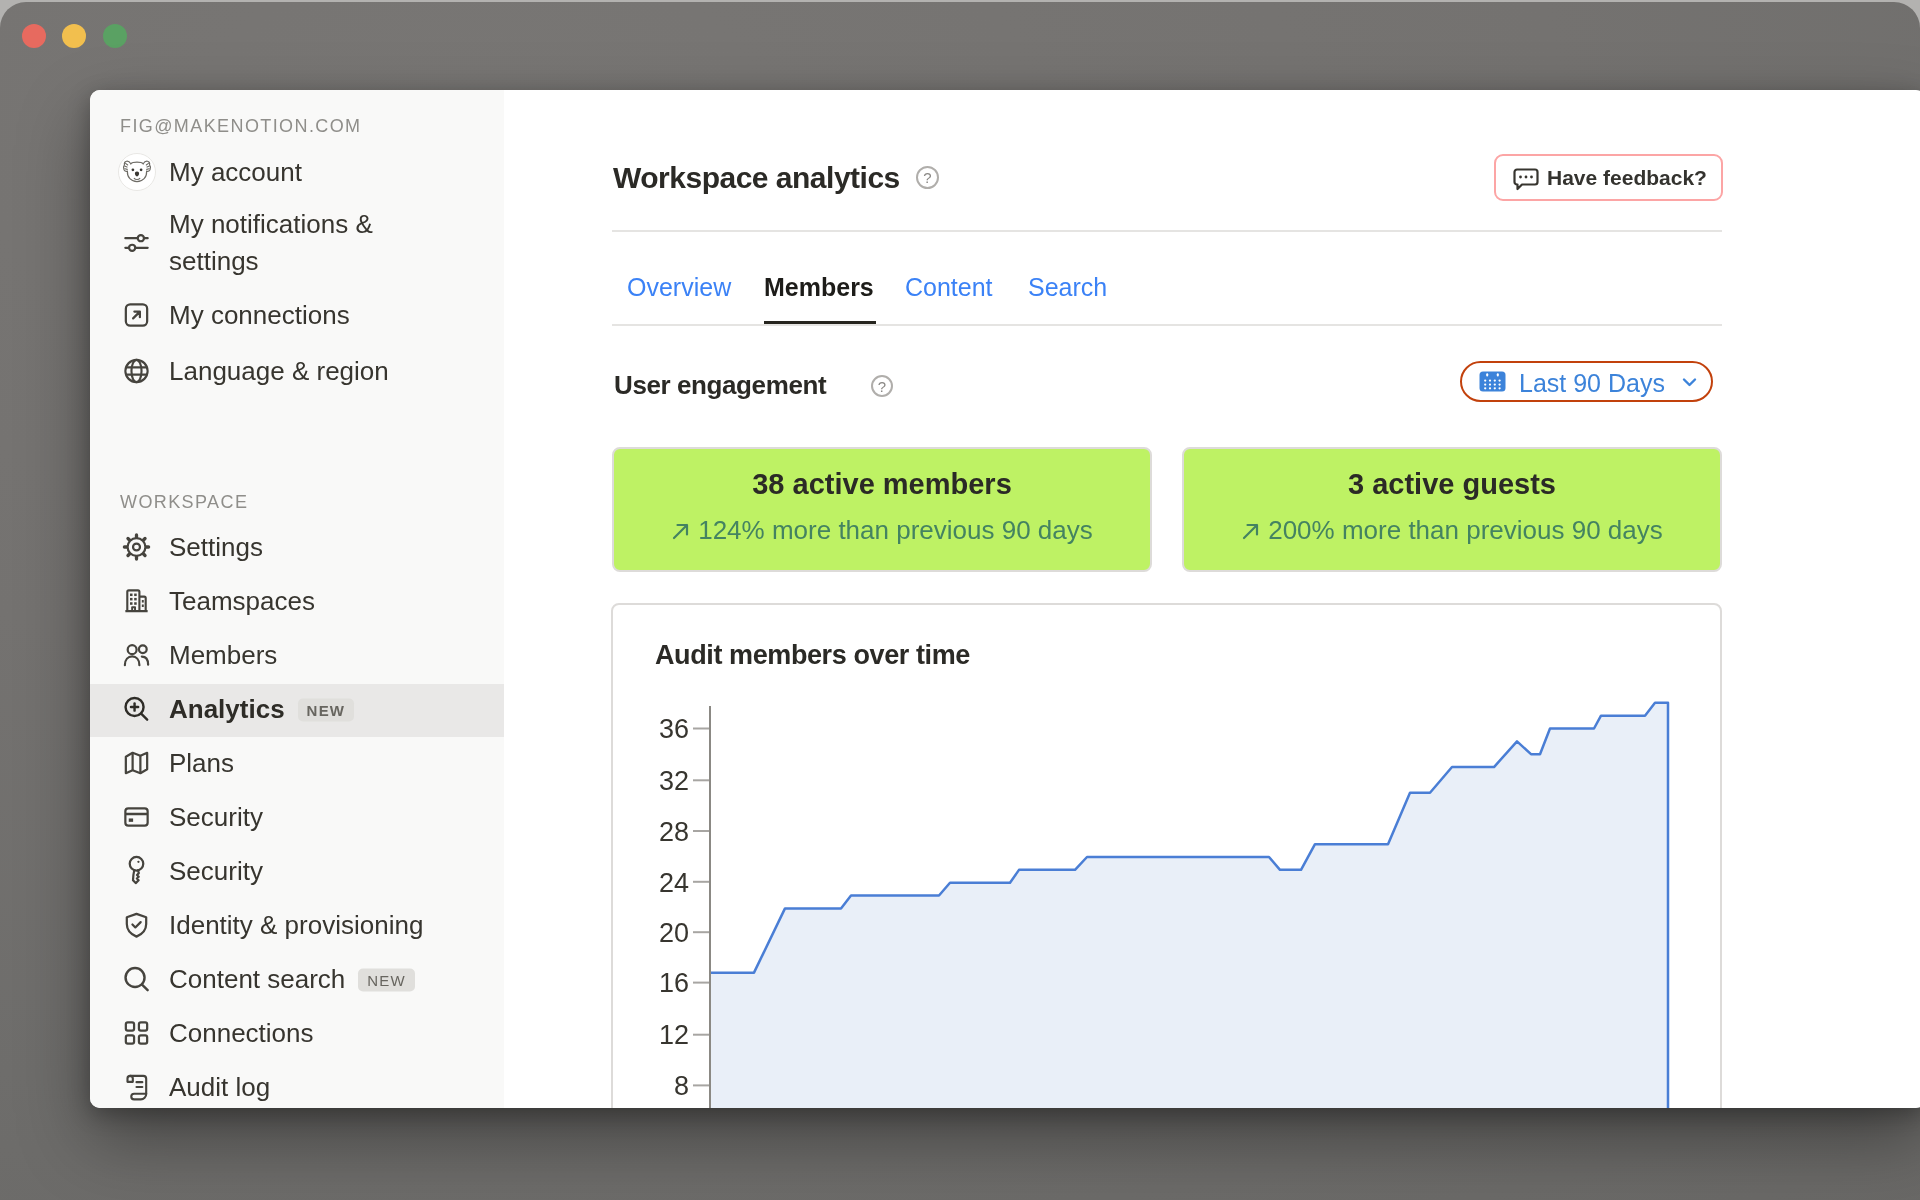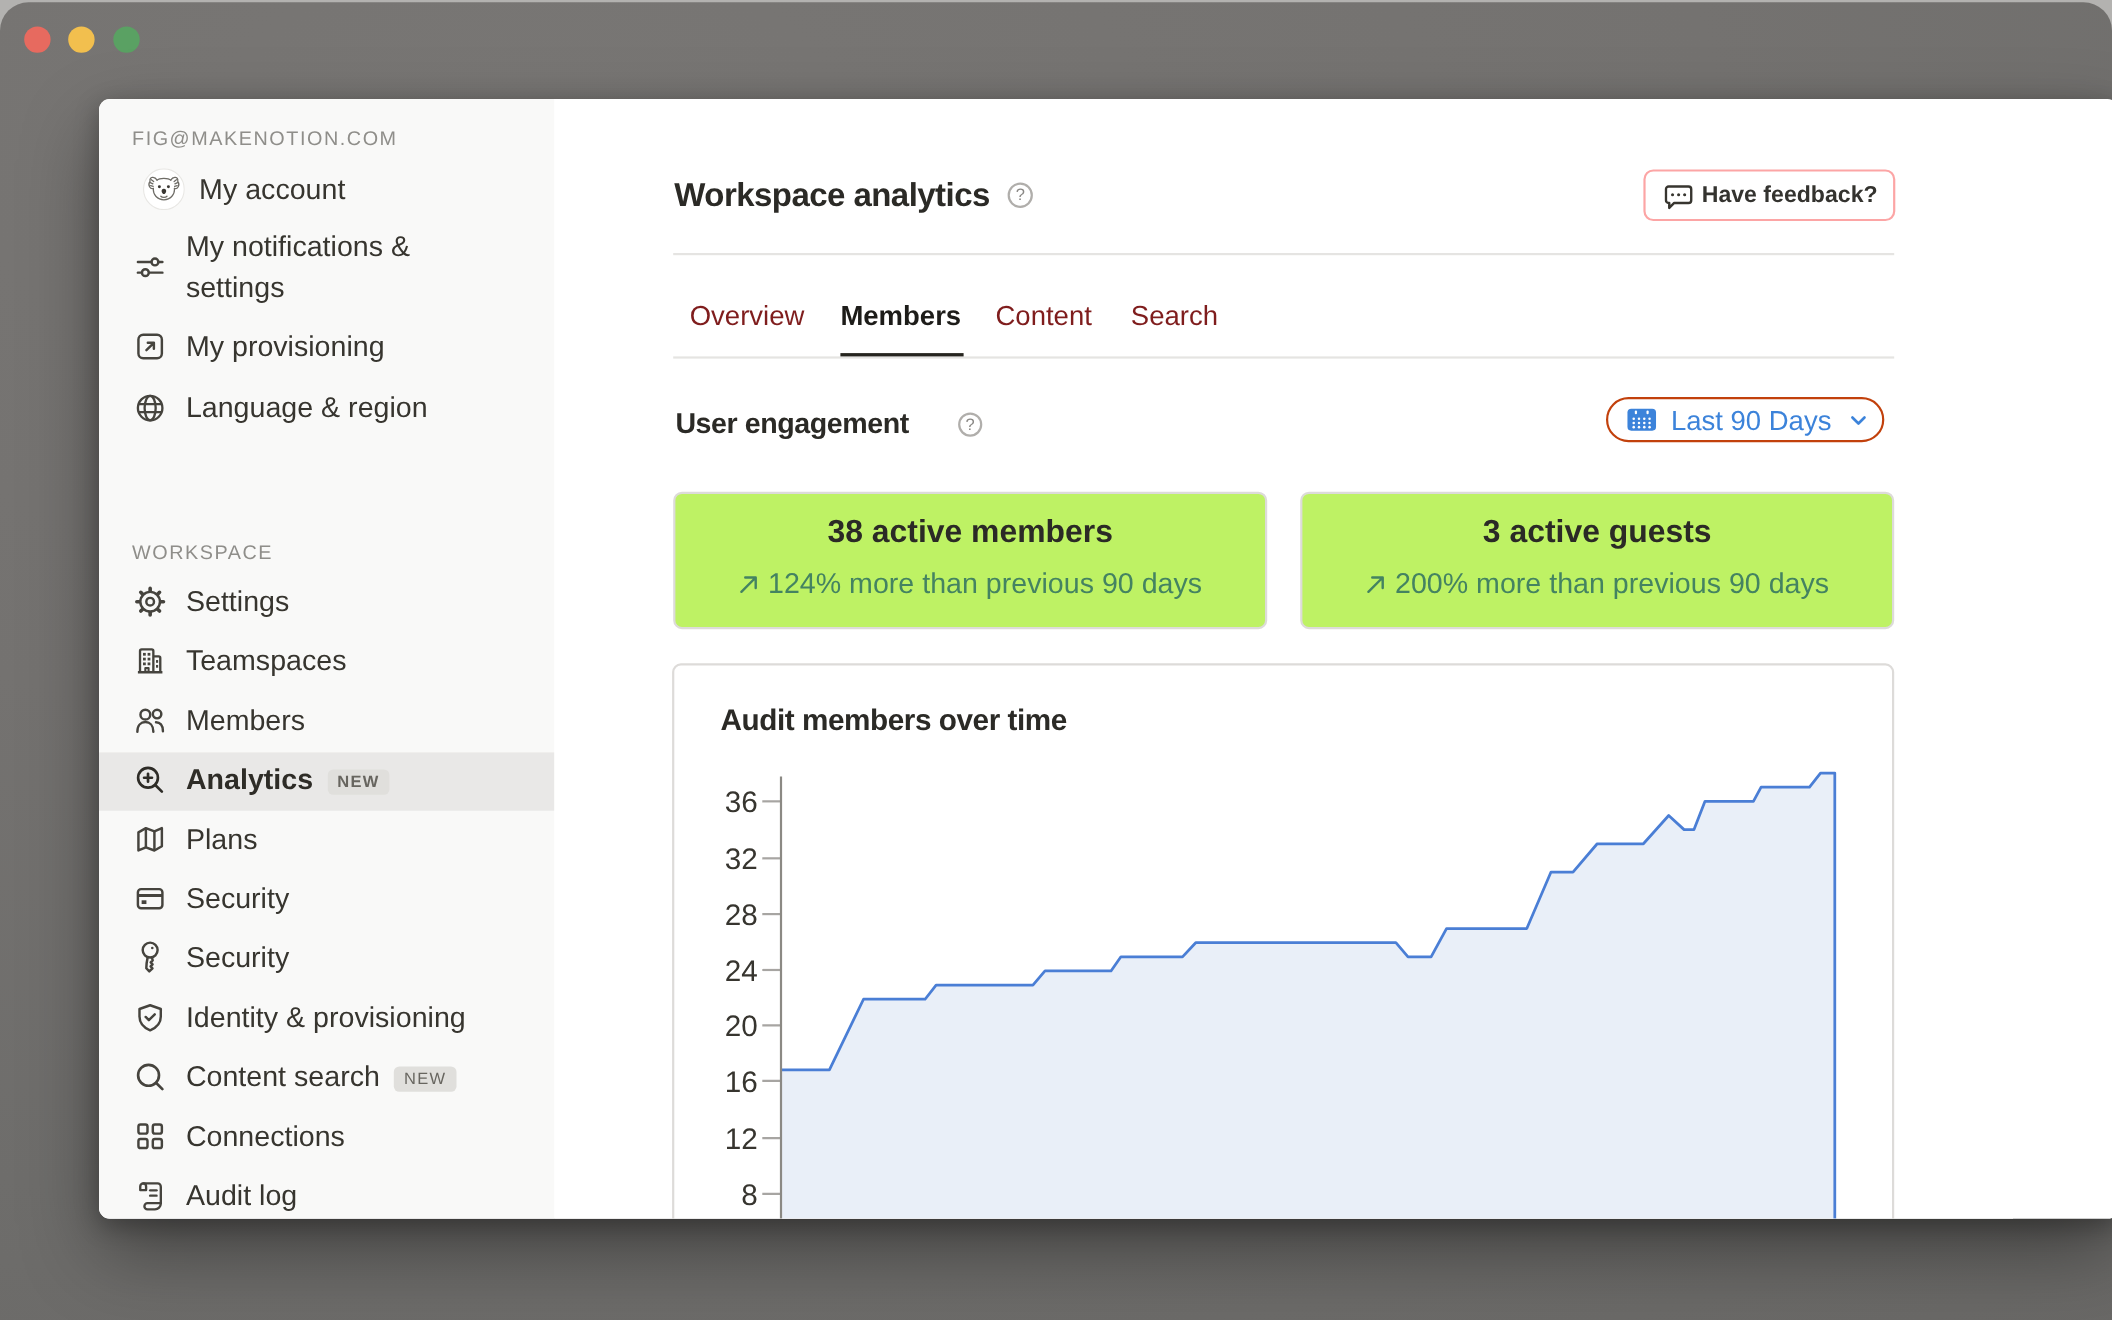--- a/index.html
+++ b/index.html
@@ -24,41 +24,41 @@
   .hl { position:absolute; left:0; top:594px; width:414px; height:53px; background:#e9e8e7; }
   .badge { display:inline-block; background:#e0dfdc; border-radius:5px; color:#67655f;
            font-size:15px; letter-spacing:1.2px; padding:3px 9px; vertical-align:2px; margin-left:13px; line-height:17px; }
   
   #main { position:absolute; left:414px; top:0; width:1326px; height:1018px; background:#fff; }
   .sep { position:absolute; left:108px; width:1110px; height:2px; background:#e5e4e2; }
   .qm { position:absolute; width:23px; height:23px; border-radius:50%; border:2px solid #b0aeab;
         color:#8a8885; font-size:15px; display:flex; align-items:center; justify-content:center; }
   .h1 { position:absolute; font-size:30px; font-weight:700; color:#2b2a26; line-height:40px; letter-spacing:-0.5px; }
   .h2 { position:absolute; font-size:26px; font-weight:700; color:#2b2a26; line-height:34px; letter-spacing:-0.4px; }
-  .tab { position:absolute; font-size:25px; color:#7f1d1d; line-height:30px; }
+  .tab { position:absolute; font-size:25px; color:#3b82f6; line-height:30px; }
   .card { position:absolute; width:540px; height:125px; border:2px solid #dddbd9; border-radius:8px; background:#bef264; }
   .card .t { position:absolute; top:19px; left:0; width:100%; text-align:center; font-size:29px; font-weight:700; color:#2b2a26; }
   .card .g { position:absolute; top:66px; left:0; width:100%; text-align:center; font-size:26px; color:#448361; }
   .card .g svg { display:inline-block; vertical-align:-2px; margin-right:8px; }
   svg { display:block; }
   .ic svg { display:block; }
 </style>
 </head>
 <body>
   <div id="backdrop"></div>
   <div class="light" style="left:22px; background:#e76a5f;"></div>
   <div class="light" style="left:62px; background:#f2bf4e;"></div>
   <div class="light" style="left:103px; background:#5aa163;"></div>
 
   <div id="win">
     <div id="side">
       <div class="cap" style="top:26px;">FIG@MAKENOTION.COM</div>
       <div class="hl"></div>
 
-      <div class="row" style="top:62px;margin-left:12px;">
+      <div class="row" style="top:62px;">
         <span class="ic" style="left:28px; width:38px; height:38px;">
           <svg width="38" height="38" viewBox="0 0 38 38">
             <circle cx="19" cy="19" r="18.5" fill="#ffffff" stroke="#e8e7e4" stroke-width="1"></circle>
             <g stroke="#6e6c66" stroke-width="1.15" fill="none" stroke-linecap="round">
               <path d="M12.8,10.8 C10.5,6.8 5.8,7.6 6.4,11.8 C3.8,15.4 6.8,19.2 9.4,18.2"></path>
               <path d="M25.2,10.8 C27.5,6.8 32.2,7.6 31.6,11.8 C34.2,15.4 31.2,19.2 28.6,18.2"></path>
               <path d="M7.6,10.4 l2.1,1.6 M6.6,13 l2.4,1.1 M6.9,15.7 l2.4,.7"></path>
               <path d="M30.4,10.4 l-2.1,1.6 M31.4,13 l-2.4,1.1 M31.1,15.7 l-2.4,.7"></path>
               <path d="M12.8,10.8 C14.8,8.6 23.2,8.6 25.2,10.8"></path>
               <path d="M9.4,18.2 C9,24.2 13.2,28.6 19,28.6 C24.8,28.6 29,24.2 28.6,18.2"></path>
@@ -84,21 +84,21 @@
         <span class="tx">My notifications &amp;<br>settings</span>
       </div>
 
       <div class="row" style="top:205px;">
         <span class="ic">
           <svg width="31" height="31" viewBox="0 0 32 32" fill="none" stroke="#46443e" stroke-width="2.3" stroke-linecap="round" stroke-linejoin="round">
             <rect x="5" y="5" width="22" height="22" rx="4.5"></rect>
             <path d="M12.5,19.5 L19.5,12.5 M13.8,12.5 H19.5 V18.2"></path>
           </svg>
         </span>
-        <span class="tx">My provisioning</span>
+        <span class="tx">My connections</span>
       </div>
 
       <div class="row" style="top:261px;">
         <span class="ic">
           <svg width="31" height="31" viewBox="0 0 32 32" fill="none" stroke="#46443e" stroke-width="2.2">
             <circle cx="16" cy="16" r="11.5"></circle>
             <ellipse cx="16" cy="16" rx="5.2" ry="11.5"></ellipse>
             <line x1="5.5" y1="12.2" x2="26.5" y2="12.2"></line>
             <line x1="5.5" y1="19.8" x2="26.5" y2="19.8"></line>
           </svg>

